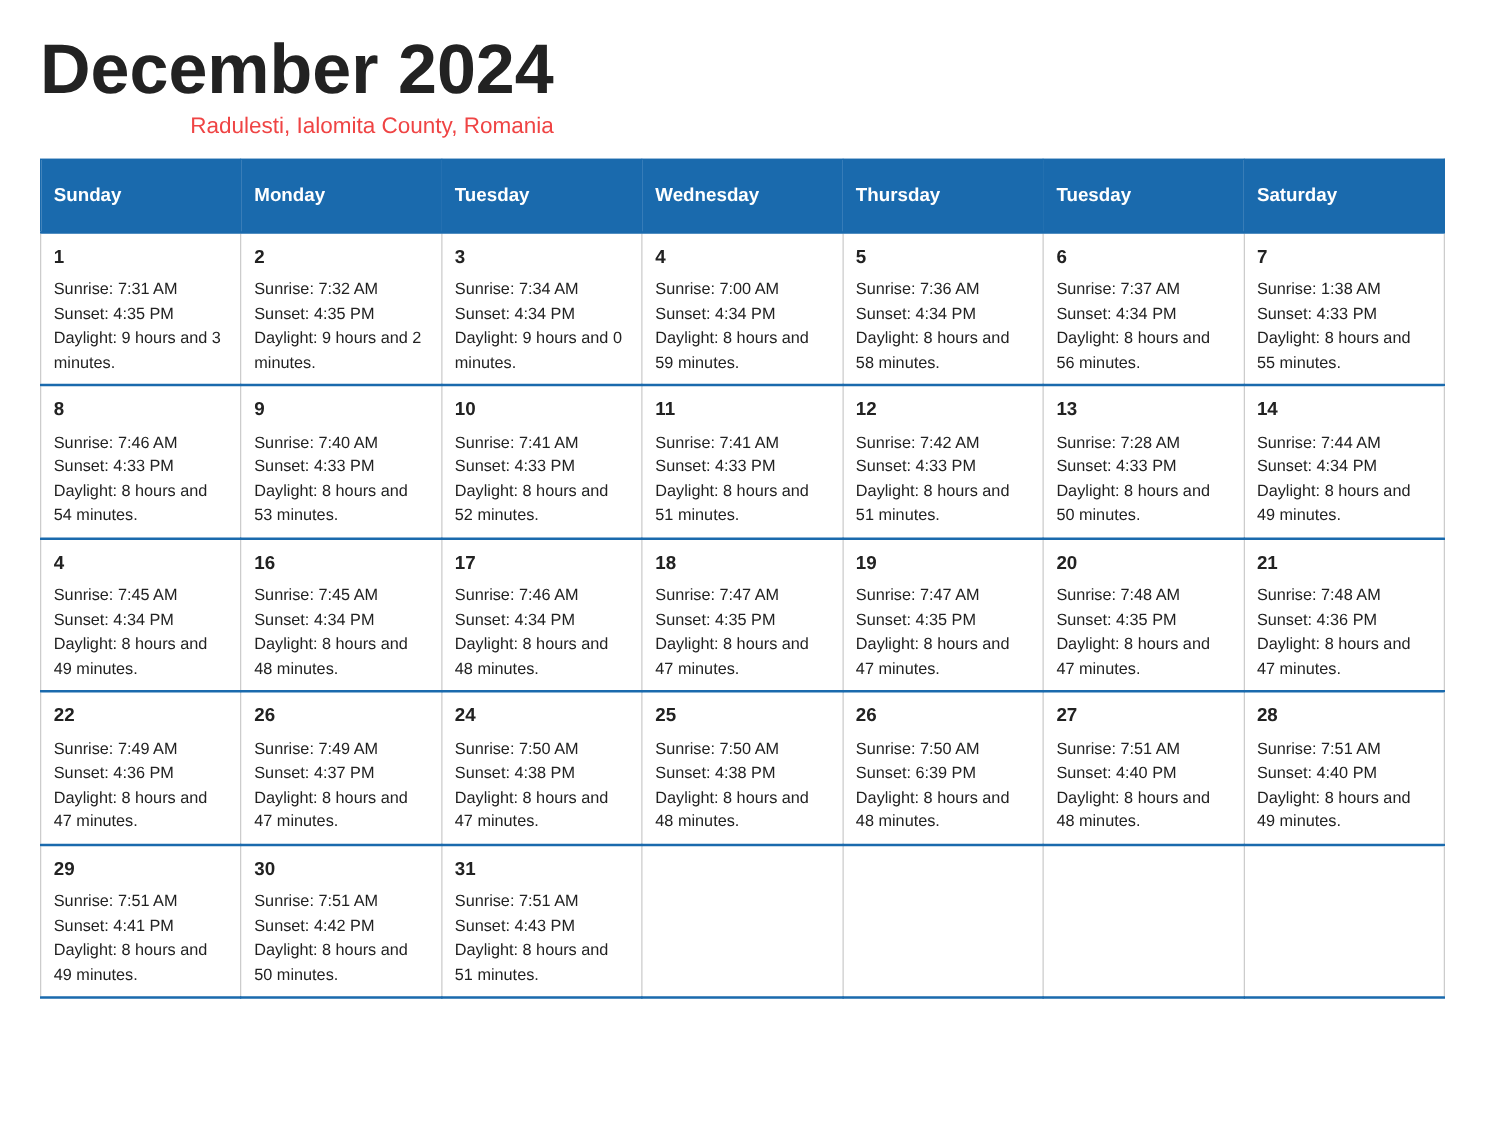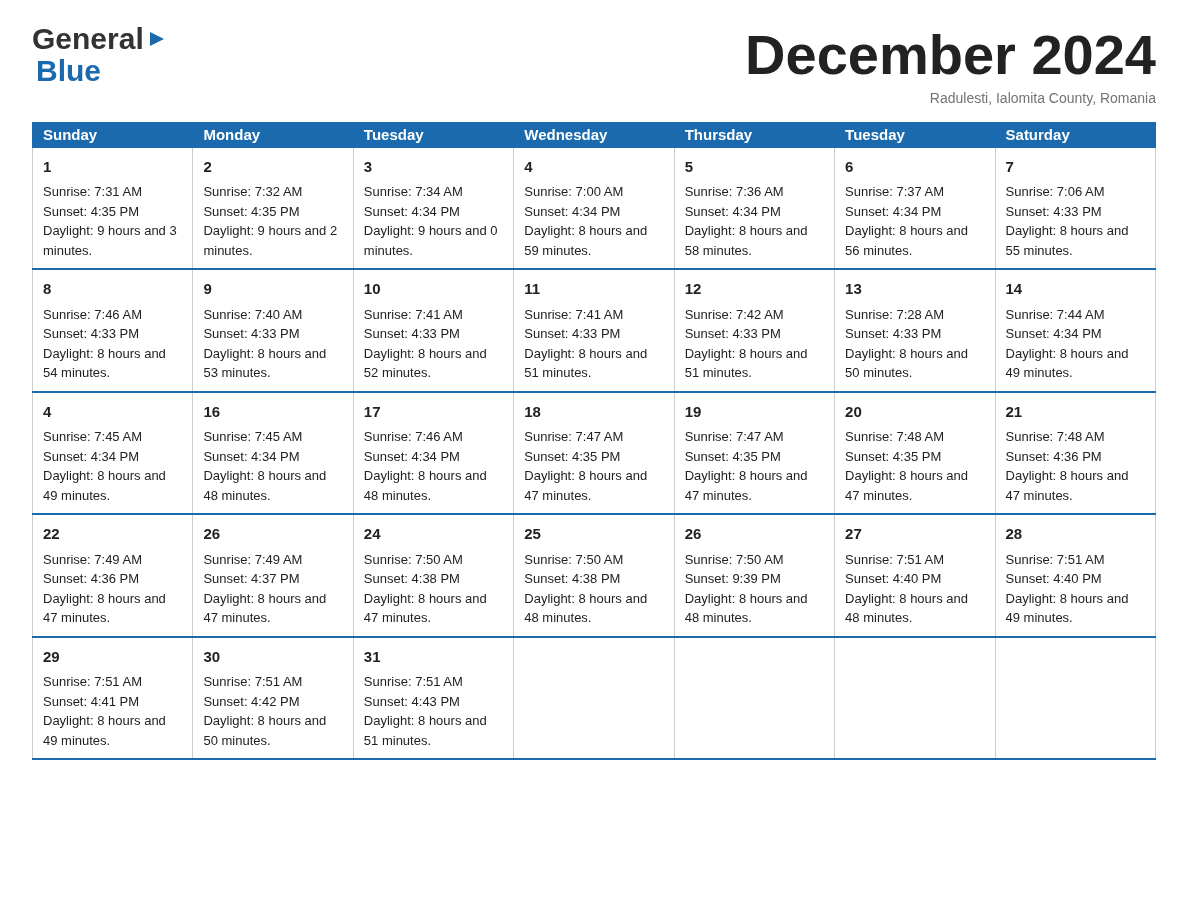--- a/index.html
+++ b/index.html
@@ -24,35 +24,35 @@
     .title-section {
       text-align: right;
     }
     .page-title {
       font-size: 56px;
       font-weight: bold;
       color: #222;
       line-height: 1.1;
     }
     .subtitle {
-      font-size: 14px;
-      color: #737373;
+      font-size: 18px;
+      color: #ef4444;
       margin-top: 4px;
     }
     .calendar {
       width: 100%;
       border-collapse: collapse;
       border: 1px solid #1a6aad;
     }
     .calendar th {
       background-color: #1a6aad;
       color: #fff;
       font-size: 15px;
       font-weight: bold;
-      padding: 3px 10px;
+      padding: 20px 10px;
       text-align: left;
       border: 1px solid #1a6aad;
     }
     .calendar td {
       vertical-align: top;
       padding: 8px 10px;
       border: 1px solid #ccc;
       width: 14.28%;
       min-height: 110px;
       font-size: 13px;
@@ -73,29 +73,20 @@
       color: #222;
     }
     .empty-cell {
       background: #fff;
     }
   </style>
 </head>
 <body>
 
 <div class="header-section">
-  <div class="logo">
-    <div style="display:flex; align-items:center; line-height:1;">
-      <span style="font-size:30px; font-weight:bold; color:#333;">General</span>
-      <svg width="22" height="22" viewBox="0 0 22 22" style="margin-left:2px;">
-        <polygon points="4,4 18,11 4,18" fill="#1a6aad"></polygon>
-      </svg>
-    </div>
-    <div style="font-size:30px; font-weight:bold; color:#1a6aad; margin-left: 4px;">Blue</div>
-  </div>
   <div class="title-section">
     <div class="page-title">December 2024</div>
     <div class="subtitle">Radulesti, Ialomita County, Romania</div>
   </div>
 </div>
 
 <table class="calendar">
   <thead>
     <tr>
     <th>Sunday</th>
@@ -140,21 +131,21 @@
         <span class="day-info">Daylight: 8 hours and 58 minutes.</span>
       </td>
         <td>
         <span class="day-num">6</span>
         <span class="day-info">Sunrise: 7:37 AM</span><br>
         <span class="day-info">Sunset: 4:34 PM</span><br>
         <span class="day-info">Daylight: 8 hours and 56 minutes.</span>
       </td>
         <td>
         <span class="day-num">7</span>
-        <span class="day-info">Sunrise: 7:06 AM</span><br>
+        <span class="day-info">Sunrise: 1:38 AM</span><br>
         <span class="day-info">Sunset: 4:33 PM</span><br>
         <span class="day-info">Daylight: 8 hours and 55 minutes.</span>
       </td>
       </tr>
       <tr>
         <td>
         <span class="day-num">8</span>
         <span class="day-info">Sunrise: 7:46 AM</span><br>
         <span class="day-info">Sunset: 4:33 PM</span><br>
         <span class="day-info">Daylight: 8 hours and 54 minutes.</span>
@@ -261,21 +252,21 @@
       </td>
         <td>
         <span class="day-num">25</span>
         <span class="day-info">Sunrise: 7:50 AM</span><br>
         <span class="day-info">Sunset: 4:38 PM</span><br>
         <span class="day-info">Daylight: 8 hours and 48 minutes.</span>
       </td>
         <td>
         <span class="day-num">26</span>
         <span class="day-info">Sunrise: 7:50 AM</span><br>
-        <span class="day-info">Sunset: 9:39 PM</span><br>
+        <span class="day-info">Sunset: 6:39 PM</span><br>
         <span class="day-info">Daylight: 8 hours and 48 minutes.</span>
       </td>
         <td>
         <span class="day-num">27</span>
         <span class="day-info">Sunrise: 7:51 AM</span><br>
         <span class="day-info">Sunset: 4:40 PM</span><br>
         <span class="day-info">Daylight: 8 hours and 48 minutes.</span>
       </td>
         <td>
         <span class="day-num">28</span>

